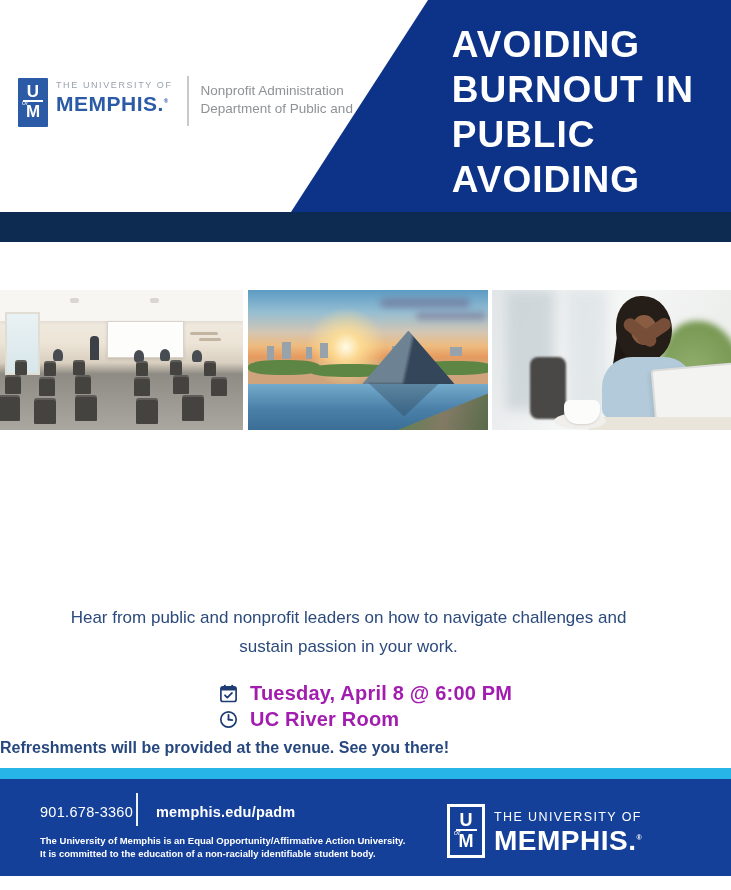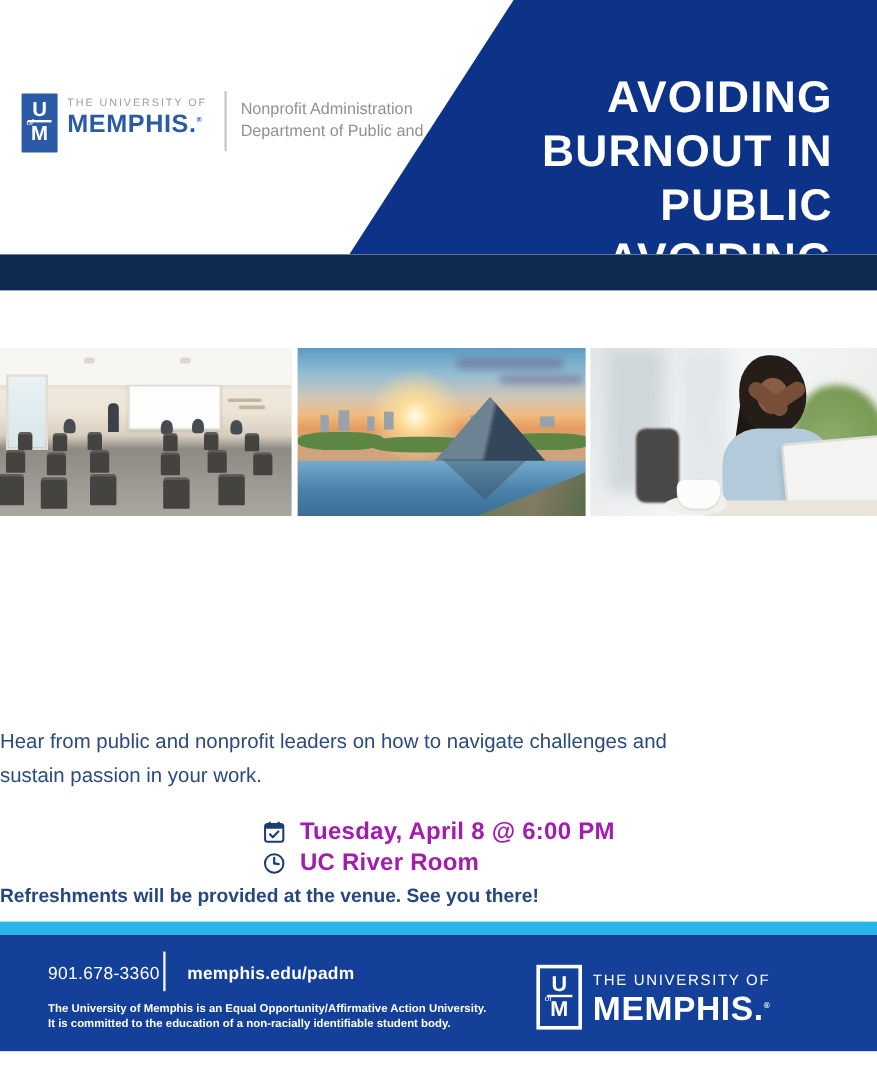--- a/index.html
+++ b/index.html
@@ -7,22 +7,22 @@
     position:relative; width:731px; height:890px; background:#ffffff;
     font-family:"Liberation Sans", sans-serif; overflow:hidden;
   }
   
   .banner {
     position:absolute; left:0; top:0; width:731px; height:212px;
     background:#0d3389;
     clip-path:polygon(428px 0px, 731px 0px, 731px 212px, 291px 212px);
   }
   .banner-title {
-    position:absolute; right:37px; top:22px; text-align:right;
-    color:#ffffff; font-size:37px; font-weight:700; line-height:45px; letter-spacing:1px;margin-top:36px;
+    position:absolute; right:37px; top:22px; text-align:left;
+    color:#ffffff; font-size:37px; font-weight:700; line-height:45px; letter-spacing:1px;
   }
   .navy-bar { position:absolute; left:0; top:212px; width:731px; height:30px; background:#0d2a50; }
 
   .logo-lockup { position:absolute; left:18px; top:76px; display:flex; align-items:flex-start; }
   .shield {
     width:30px; height:49px; background:#2b5aa7; border-radius:1px;
     display:flex; flex-direction:column; align-items:center; justify-content:center;
     color:#ffffff; font-weight:700; position:relative; margin-top:2px;
   }
   .shield .s-u { font-size:17px; line-height:15px; border-bottom:2px solid #ffffff; padding:0 4px 1px; }
@@ -76,21 +76,21 @@
   .ph3 .laptop { right:-6px; bottom:4%; width:80px; height:54px; background:#f3f3f2; border:2px solid #dcdcda;
     border-radius:4px; transform:rotate(-5deg); box-shadow:-2px 2px 4px rgba(0,0,0,.08); }
   .ph3 .desk { left:40%; bottom:0; width:60%; height:9%; background:#eae5db; }
   .ph3 .saucer { left:26%; bottom:1%; width:52px; height:16px; background:#f1efec; border-radius:50%; }
   .ph3 .cup { left:30%; bottom:4%; width:36px; height:24px; background:#fcfcfb; border-radius:6px 6px 14px 14px; box-shadow:0 1px 2px rgba(0,0,0,.12); }
 
   
   .intro { position:absolute; left:0; top:466px; width:731px; text-align:center;
     color:#2c4a7c; font-size:19.5px; line-height:33.5px; font-weight:400; }
   .intro .bold-line { font-weight:700; color:#203d74; }
-  .description { position:absolute; left:0; top:603px; width:697px; 
+  .description { position:absolute; left:0; top:603px; width:697px; text-align:center;
     color:#2c4a7c; font-size:17px; line-height:29px; }
   .event-block { position:absolute; left:219px; top:680px; }
   .event-row { display:flex; align-items:center; height:26px; }
   .event-row svg { flex:0 0 auto; margin-right:12px; }
   .event-text { color:#a21caf; font-size:20px; font-weight:700; letter-spacing:0.2px; white-space:nowrap; }
   .note { position:absolute; left:0; top:739px; width:731px; text-align:left;
     color:#27477f; font-size:16px; font-weight:600; }
 
   
   .cyan-strip { position:absolute; left:0; top:768px; width:731px; height:11px; background:#27b5e8; }

